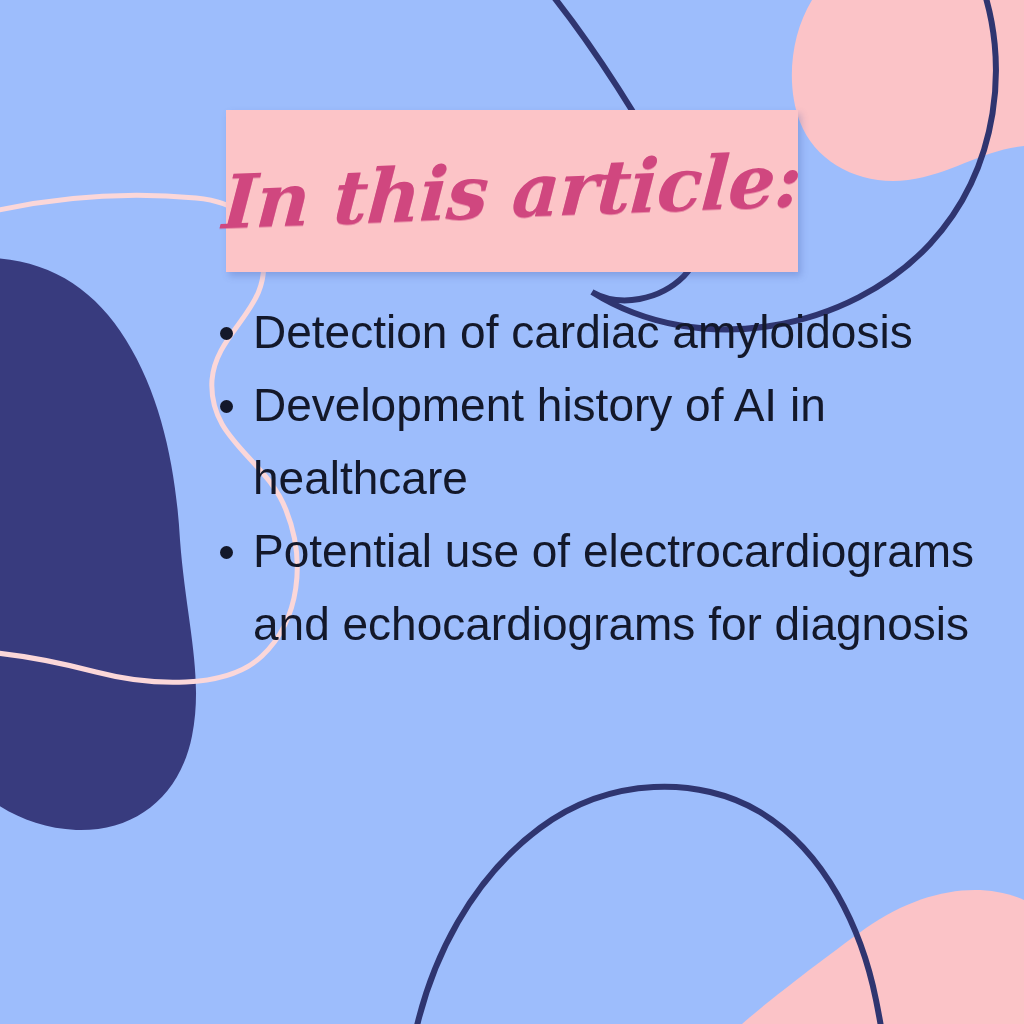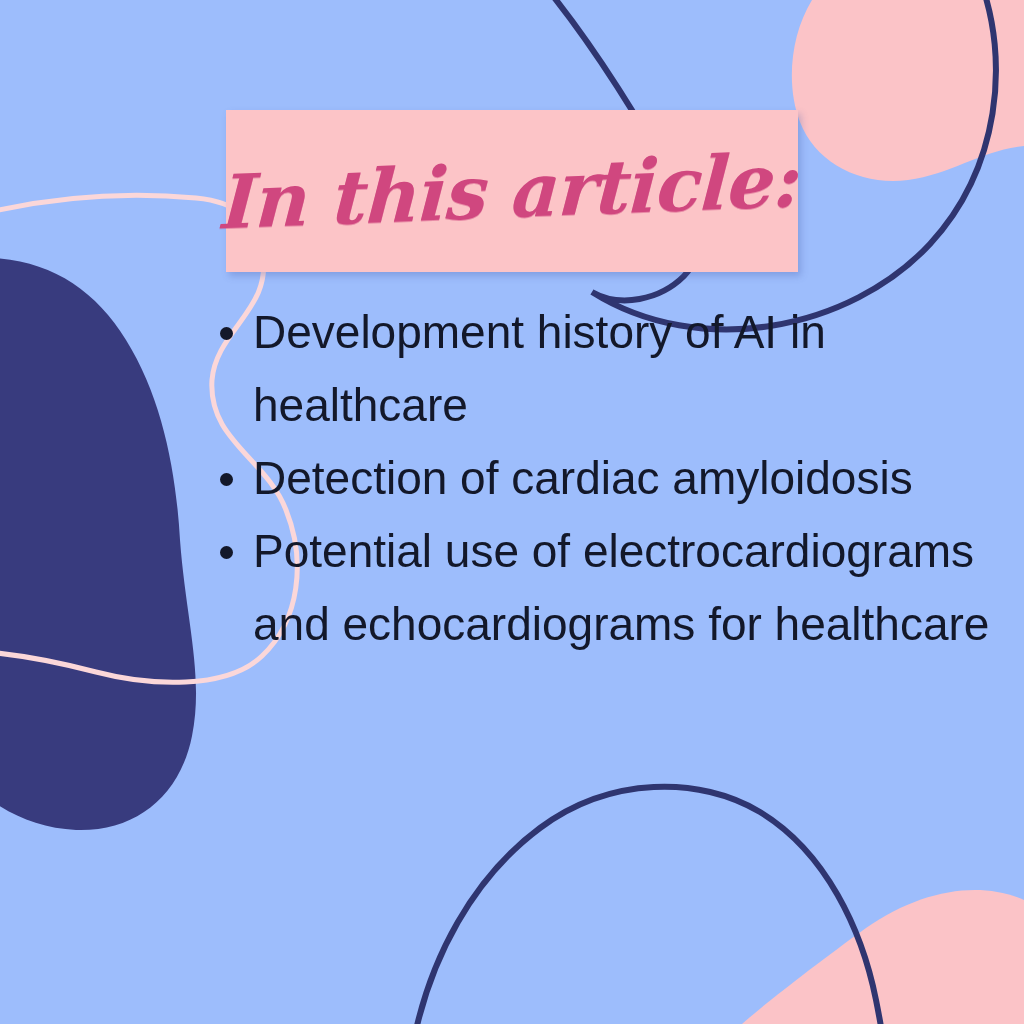--- a/index.html
+++ b/index.html
@@ -134,25 +134,25 @@
              C 50,660 10,654 -14,652"></path>
   </svg>
 
   <div id="title-banner">
     <div id="title-text">In this article:</div>
   </div>
 
   <ul id="bullet-list">
     <li>
       <span class="dot"></span>
+      <span>Detection of cardiac amyloidosis</span>
+    </li>
+    <li>
+      <span class="dot"></span>
       <span>Development history of AI in healthcare</span>
     </li>
     <li>
       <span class="dot"></span>
-      <span>Detection of cardiac amyloidosis</span>
-    </li>
-    <li>
-      <span class="dot"></span>
-      <span>Potential use of electrocardiograms and echocardiograms for healthcare</span>
+      <span>Potential use of electrocardiograms and echocardiograms for diagnosis</span>
     </li>
   </ul>
 
 </div>
 
 </body></html>

